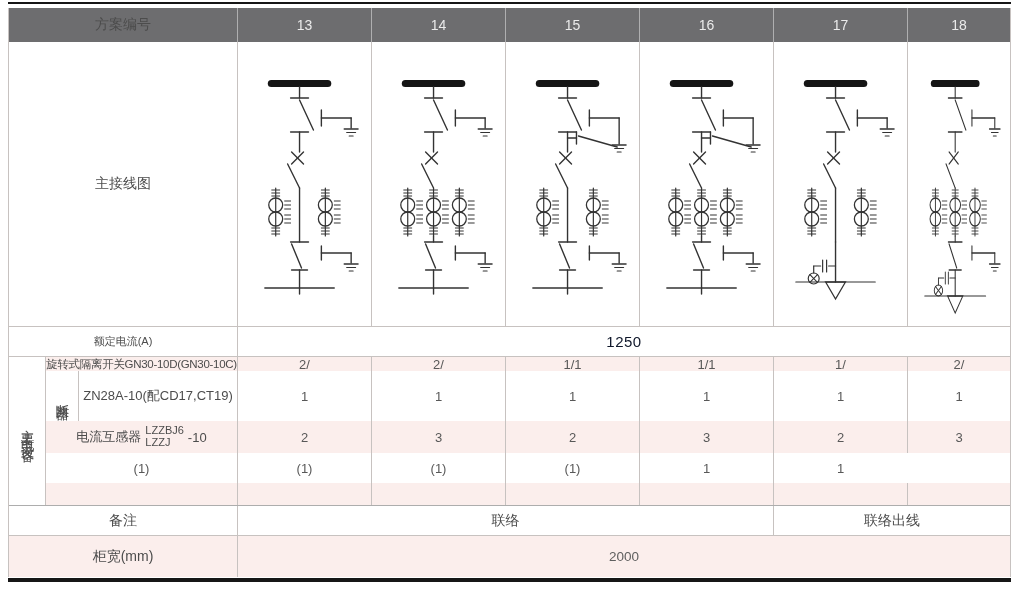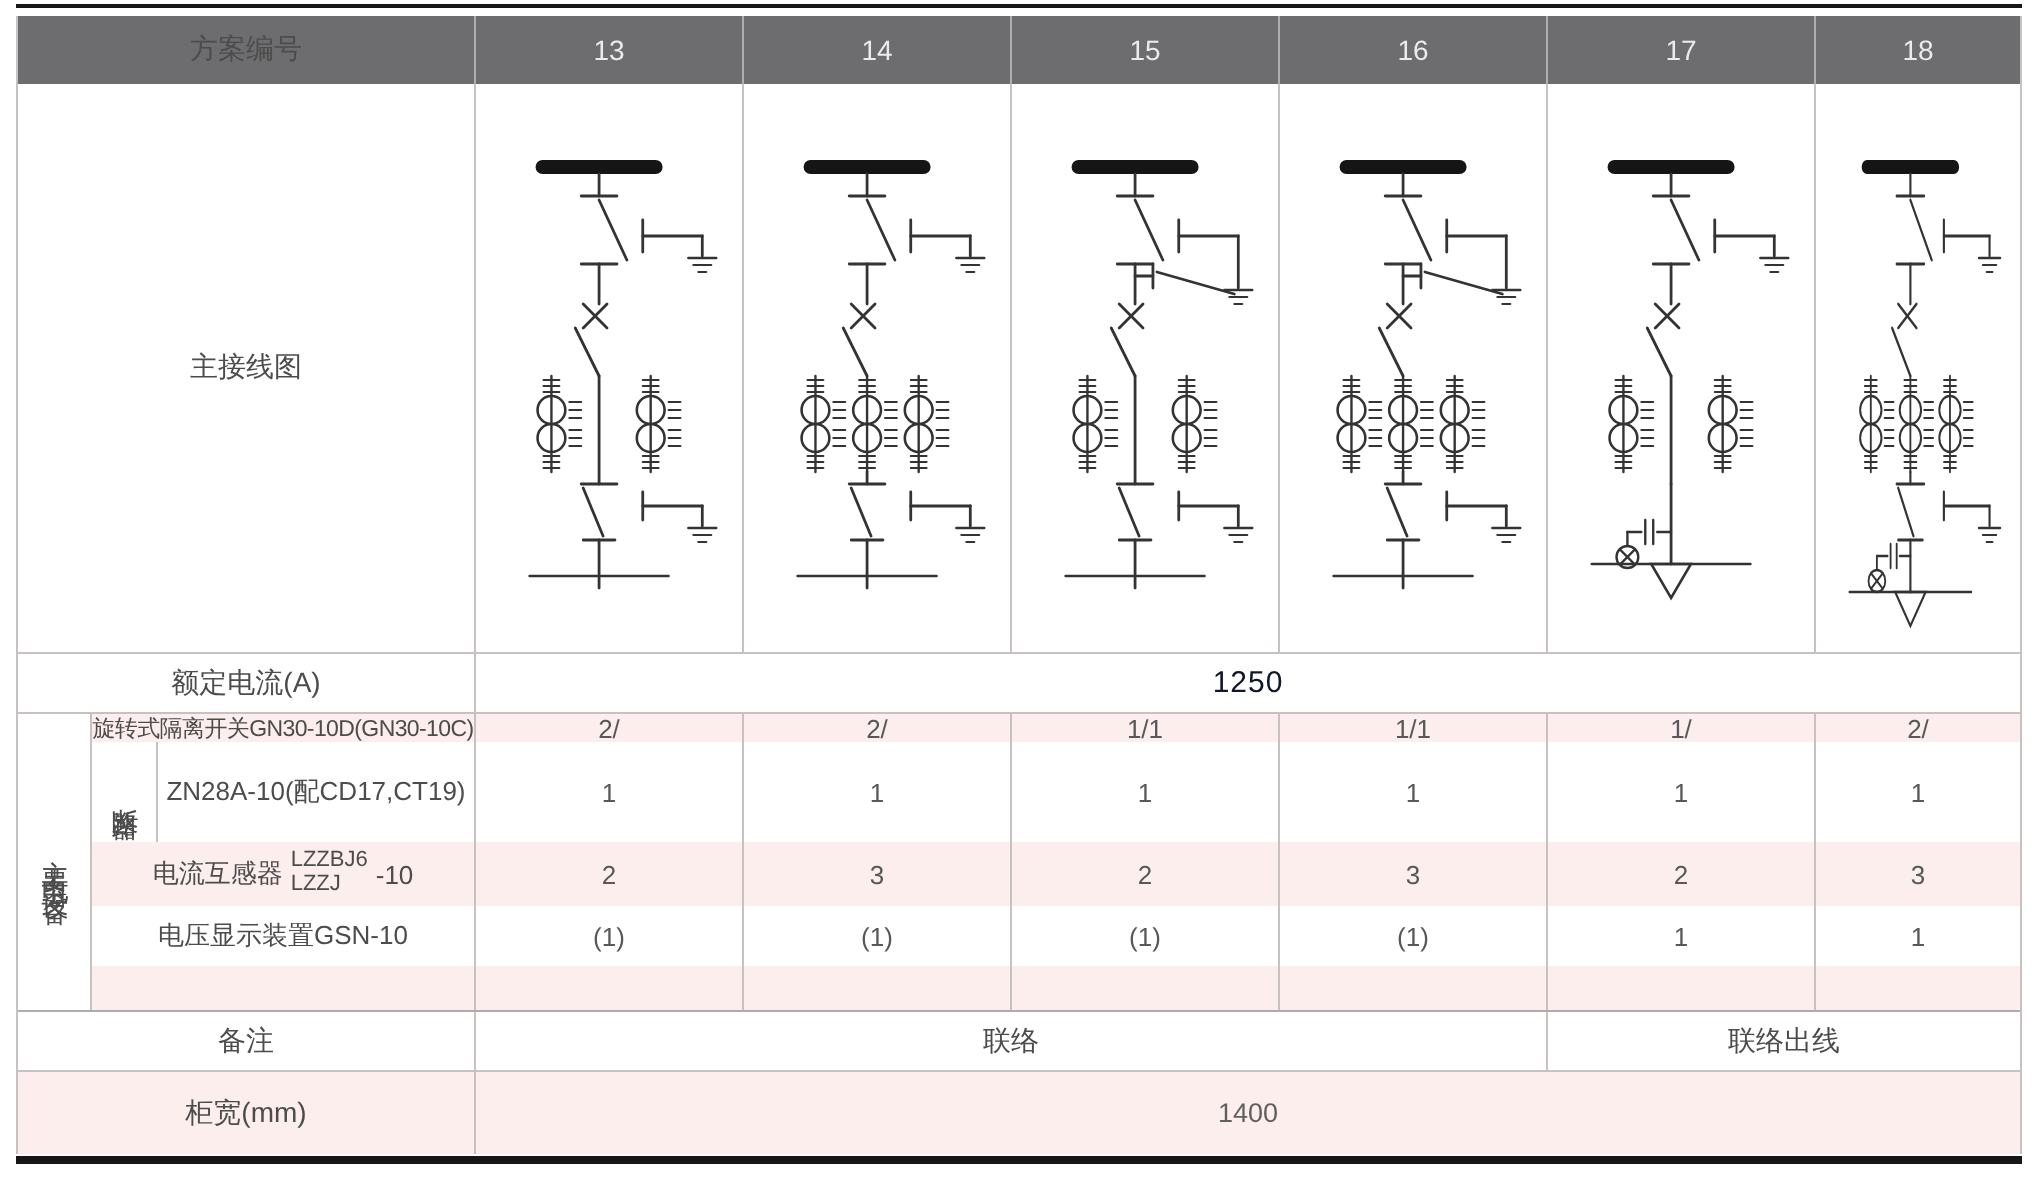--- a/index.html
+++ b/index.html
@@ -28,21 +28,21 @@
   .header > div:nth-child(n+2){border-left:1px solid rgba(255,255,255,.45)}
 
   
   .diagrams{height:284px}
   .diagrams .label{font-size:14px}
   .dcell{height:284px;align-items:flex-start;justify-content:center}
   .dcell svg{display:block;width:100%;height:282px;margin-top:1px}
 
   
   .rated{height:30px;border-top:1px solid var(--line)}
-  .rated .label{font-size:14px}
+  .rated .label{font-size:11px}
   .rated .vspan{grid-column:2 / span 6;color:#0f172a;font-size:15px;letter-spacing:.5px}
 
   
   .equip{display:flex;border-top:1px solid var(--line)}
   .vstrip{width:37px;border-right:1px solid var(--line);display:flex;align-items:center;justify-content:center}
   .vtext{writing-mode:vertical-rl;text-orientation:upright;letter-spacing:4px;font-size:13.5px;color:var(--txt)}
   .equip-rows{flex:1;min-width:0}
   .erow{display:grid;grid-template-columns:191px 134px 134px 134px 134px 134px minmax(0,1fr)}
   .erow > div{display:flex;align-items:center;justify-content:center;min-width:0}
   .erow > div:nth-child(n+2){border-left:1px solid var(--line)}
@@ -572,21 +572,20 @@
           </div>
           <div class="eval">2</div>
           <div class="eval">3</div>
           <div class="eval">2</div>
           <div class="eval">3</div>
           <div class="eval">2</div>
           <div class="eval">3</div>
         </div>
 
         <div class="erow r-vd">
-          <div class="elabel">电压显示装置GSN-10</div>
           <div class="eval">(1)</div>
           <div class="eval">(1)</div>
           <div class="eval">(1)</div>
           <div class="eval">(1)</div>
           <div class="eval">1</div>
           <div class="eval">1</div>
         </div>
 
         <div class="erow pink r-empty">
           <div></div>
@@ -602,19 +601,19 @@
     </div>
 
     <div class="row remarks">
       <div class="label">备注</div>
       <div class="g1">联络</div>
       <div class="g2">联络出线</div>
     </div>
 
     <div class="row widthrow">
       <div class="label">柜宽(mm)</div>
-      <div class="vspan">1400</div>
+      <div class="vspan">2000</div>
     </div>
 
   </div>
 
   <div class="bottom-rule"></div>
 </div>
 
 </body></html>

